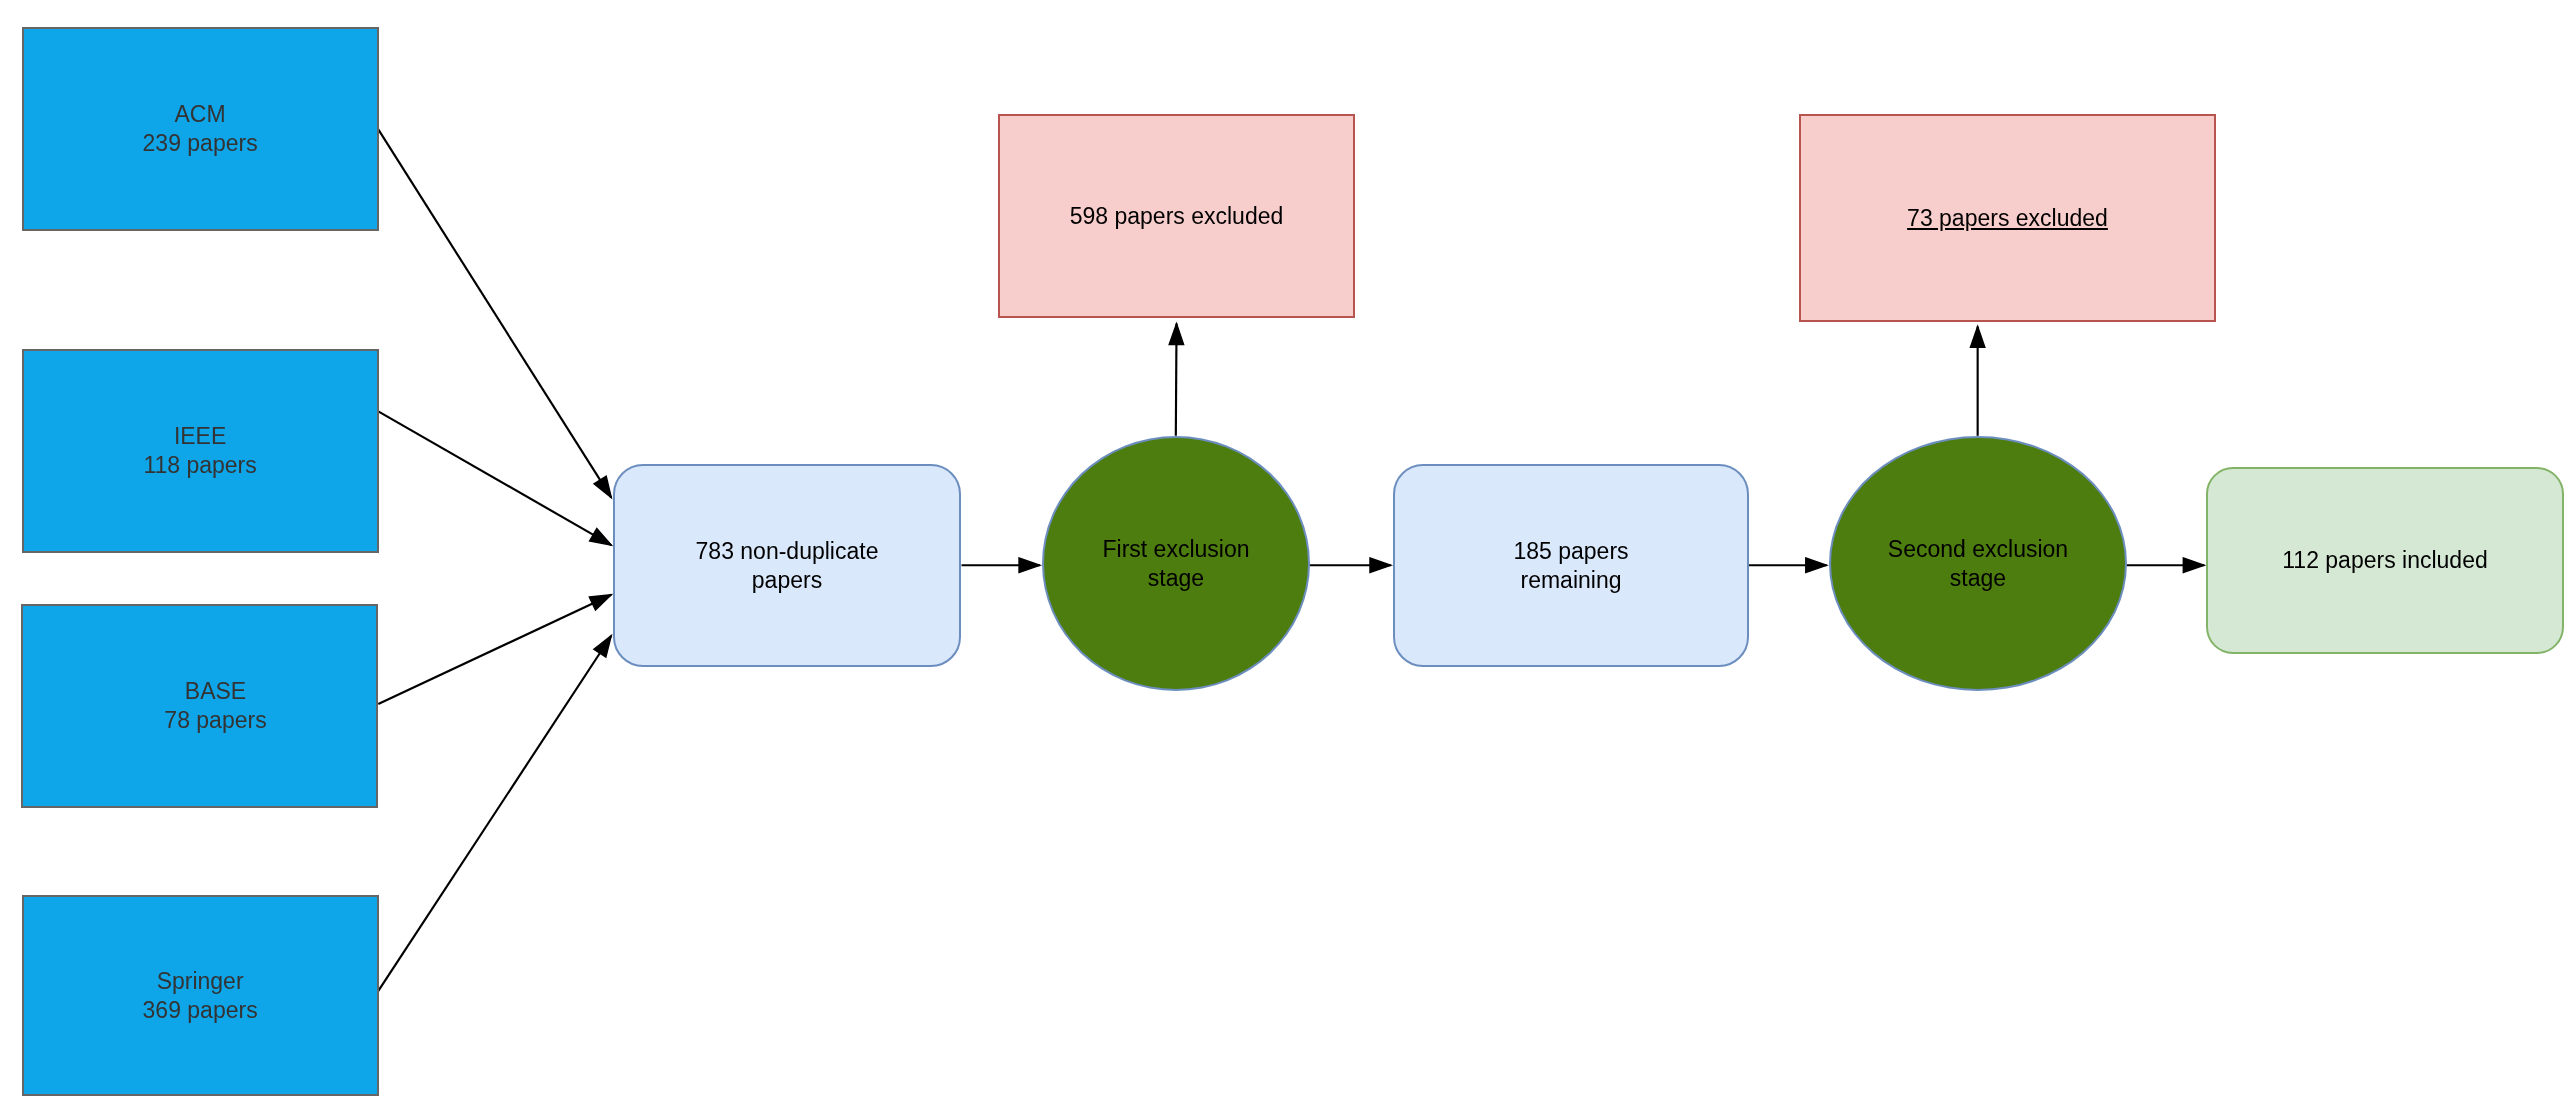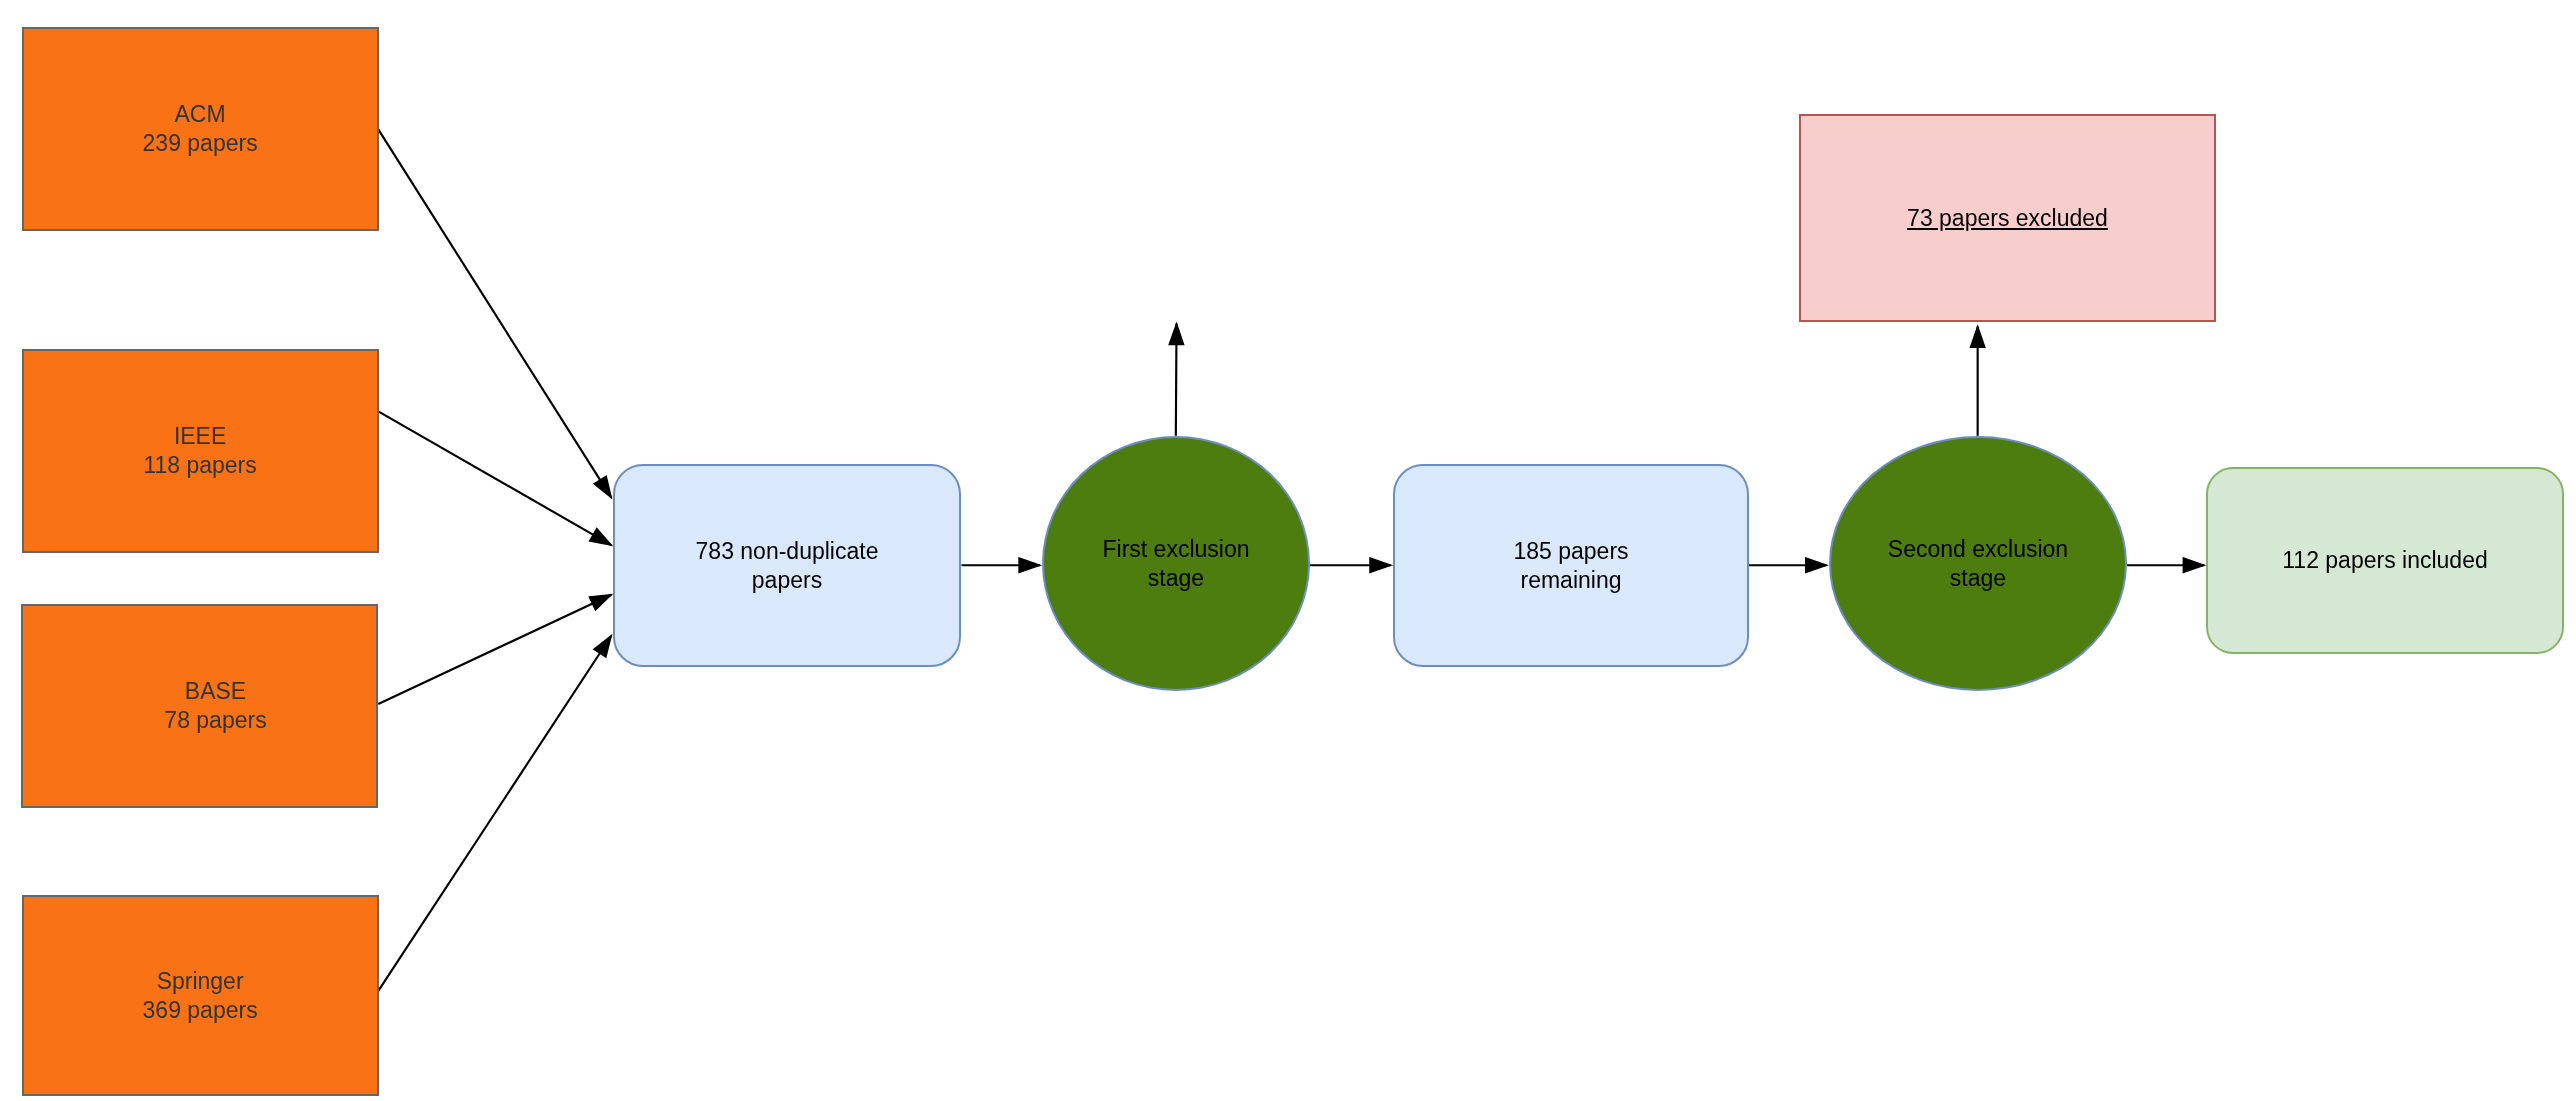--- a/index.html
+++ b/index.html
@@ -13,21 +13,21 @@
   #connectors{position:absolute;left:0;top:0;width:2576px;height:1101px;}
   .node{
     position:absolute;
     display:flex;align-items:center;justify-content:center;
     text-align:center;box-sizing:border-box;
     font-size:23px;line-height:1.25;
     white-space:pre-line;
     color:#000000;
   }
   .source{
-    background:#f97316;border:2.2px solid #666666;color:#333333;
+    background:#0ea5e9;border:2.2px solid #666666;color:#333333;
   }
   .process{
     background:#dae8fc;border:2.2px solid #6c8ebf;border-radius:30px;
   }
   .stage{
     background:#4d7c0f;border:2.2px solid #6c8ebf;border-radius:50%;
   }
   .excluded{
     background:#f8cecc;border:2.2px solid #b85450;
   }
@@ -79,20 +79,21 @@
 118 papers</div>
   <div id="base" class="node source">BASE
 78 papers</div>
   <div id="springer" class="node source">Springer
 369 papers</div>
 
   <div id="nondup" class="node process">783 non-duplicate
 papers</div>
   <div id="stage1" class="node stage">First exclusion
 stage</div>
+  <div id="excl1" class="node excluded">598 papers excluded</div>
   <div id="remain" class="node process">185 papers
 remaining</div>
   <div id="stage2" class="node stage">Second exclusion
 stage</div>
   <div id="excl2" class="node excluded">73 papers excluded</div>
   <div id="incl" class="node included">112 papers included</div>
 
 </div>
 
 

